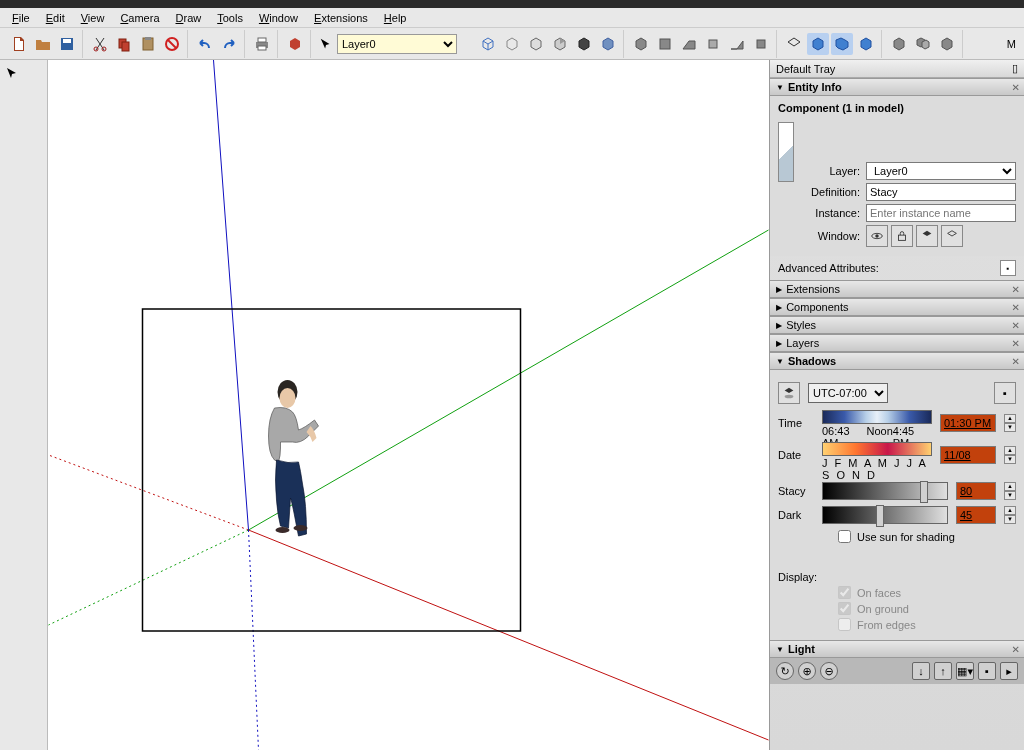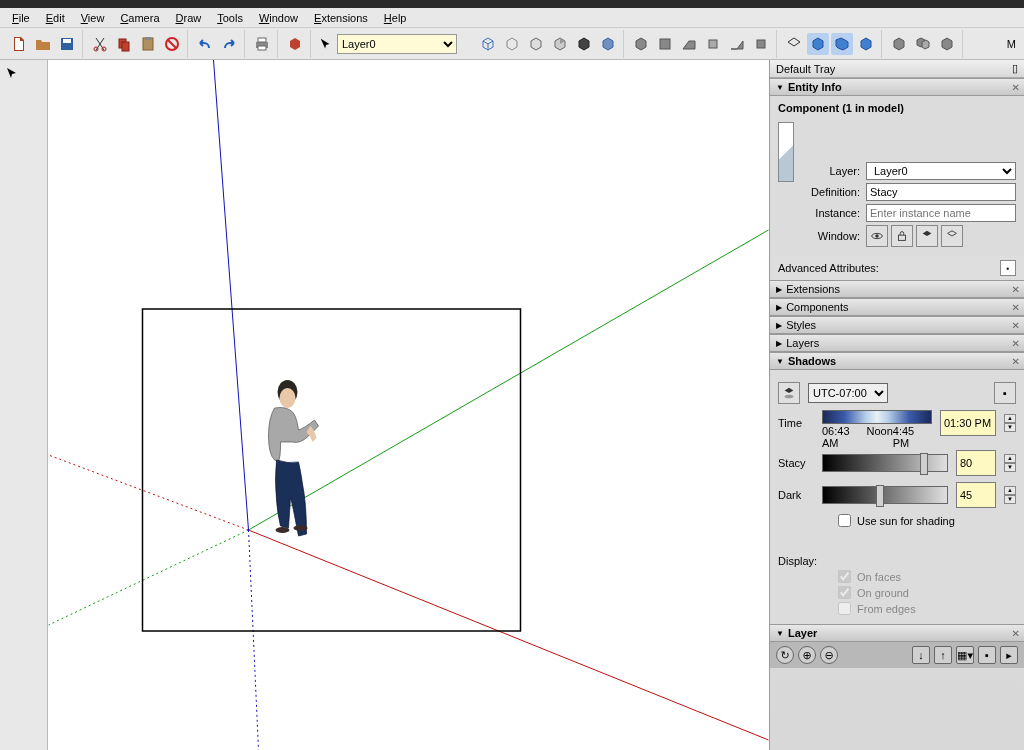--- a/index.html
+++ b/index.html
@@ -42,21 +42,21 @@
 .ei-toggle { width:22px; height:22px; border:1px solid #888; background:#e0e0e0; display:flex; align-items:center; justify-content:center; cursor:pointer; }
 
 .comp-preview { width:60px; height:60px; border:1px solid #888; background:linear-gradient(135deg,#fff 50%,#b8c8d4 50%); margin-right:10px; }
 .shadows-body { padding:6px 8px; background:#dcdcdc; }
 .sh-row { display:flex; align-items:center; gap:8px; margin:6px 0; }
 .sh-label { width:36px; font-size:11px; }
 .sh-gradient { flex:1; height:26px; position:relative; }
 .time-grad { background: linear-gradient(90deg,#1a2a5a 0%,#3a5aaa 20%,#b8d0e8 40%,#e8f0f8 50%,#b8d0e8 60%,#3a5aaa 80%,#1a2a5a 100%); height:14px; border:1px solid #666;}
 .time-labels { display:flex; justify-content:space-between; font-size:8px; margin-top:1px; }
 .date-grad { background: linear-gradient(90deg,#ffd070 0%,#ff7730 30%,#c8174a 60%,#ffd070 100%); height:14px; border:1px solid #666;}
-.sh-input { width:56px; height:18px; border:1px solid #7a7a7a; background:#fef9c3; font-size:11px; padding:12px 3px; text-align:left; }
+.sh-input { width:56px; height:18px; border:1px solid #7a7a7a; background:#c2410c; font-size:11px; padding:4px 3px; text-align:left;text-decoration:underline; }
 .spinner { width:12px; display:flex; flex-direction:column; }
 .spinner div { height:9px; border:1px solid #888; background:#e8e8e8; font-size:6px; text-align:center; line-height:7px; cursor:pointer;}
 .slider-track { flex:1; height:18px; background:linear-gradient(90deg,#000,#e0e0e0); border:1px solid #666; position:relative;}
 .slider-thumb { position:absolute; top:-2px; width:8px; height:22px; background:#d0d0d0; border:1px solid #666; }
 .checkbox-row { display:flex; align-items:center; gap:6px; margin:3px 0 3px 60px; font-size:11px; }
 .checkbox-row input { width:13px; height:13px; }
 .scenes-body { padding:4px 6px; background:#b8b8b8; display:flex; align-items:center; gap:4px; }
 .sc-btn { width:18px; height:18px; border:1px solid #666; border-radius:9px; background:#d0d0d0; display:flex; align-items:center; justify-content:center; font-size:11px; cursor:pointer; }
 .adv-row { display:flex; justify-content:space-between; align-items:center; padding:4px 8px; font-size:11px;}
 .adv-btn { width:16px; height:16px; border:1px solid #888; background:#fff; font-size:8px; display:flex; align-items:center; justify-content:center;}
@@ -633,20 +633,34 @@
               <span>Noon</span>
               <span>4:45 PM</span>
             </div>
         </div>
         <input class="sh-input" value="01:30 PM" style="">
         <div class="spinner">
             <div>▲</div>
             <div>▼</div>
           </div>
       </div>
+      <div class="sh-row">
+        <span class="sh-label">Date</span>
+        <div class="sh-gradient">
+          <div class="date-grad"></div>
+          <div class="time-labels" style="letter-spacing:2px;">
+              <span>J F M A M J J A S O N D</span>
+            </div>
+        </div>
+        <input class="sh-input" value="11/08" style="">
+        <div class="spinner">
+            <div>▲</div>
+            <div>▼</div>
+          </div>
+      </div>
       <div class="sh-row" style="margin-top:14px;">
         <span class="sh-label">Stacy</span>
         <div class="slider-track">
             <div class="slider-thumb" style="left:78%;"></div>
           </div>
         <input class="sh-input" style="width: 40px;" value="80">
         <div class="spinner">
             <div>▲</div>
             <div>▼</div>
           </div>
@@ -676,21 +690,21 @@
           <span style="color:#888">On ground</span>
         </div>
       <div class="checkbox-row">
           <input type="checkbox" disabled="" style="">
           <span style="color:#888">From edges</span>
         </div>
     </div>
 
     <div class="panel-head">
         <span class="tri">▼</span>
-        <b>Layer</b>
+        <b>Light</b>
         <span class="x">✕</span>
       </div>
     <div class="scenes-body">
       <div class="sc-btn">↻</div>
       <div class="sc-btn">⊕</div>
       <div class="sc-btn">⊖</div>
       <div style="flex:1"></div>
       <div class="sc-btn" style="border-radius:2px;">↓</div>
       <div class="sc-btn" style="border-radius:2px;">↑</div>
       <div class="sc-btn" style="border-radius:2px;">▦▾</div>

